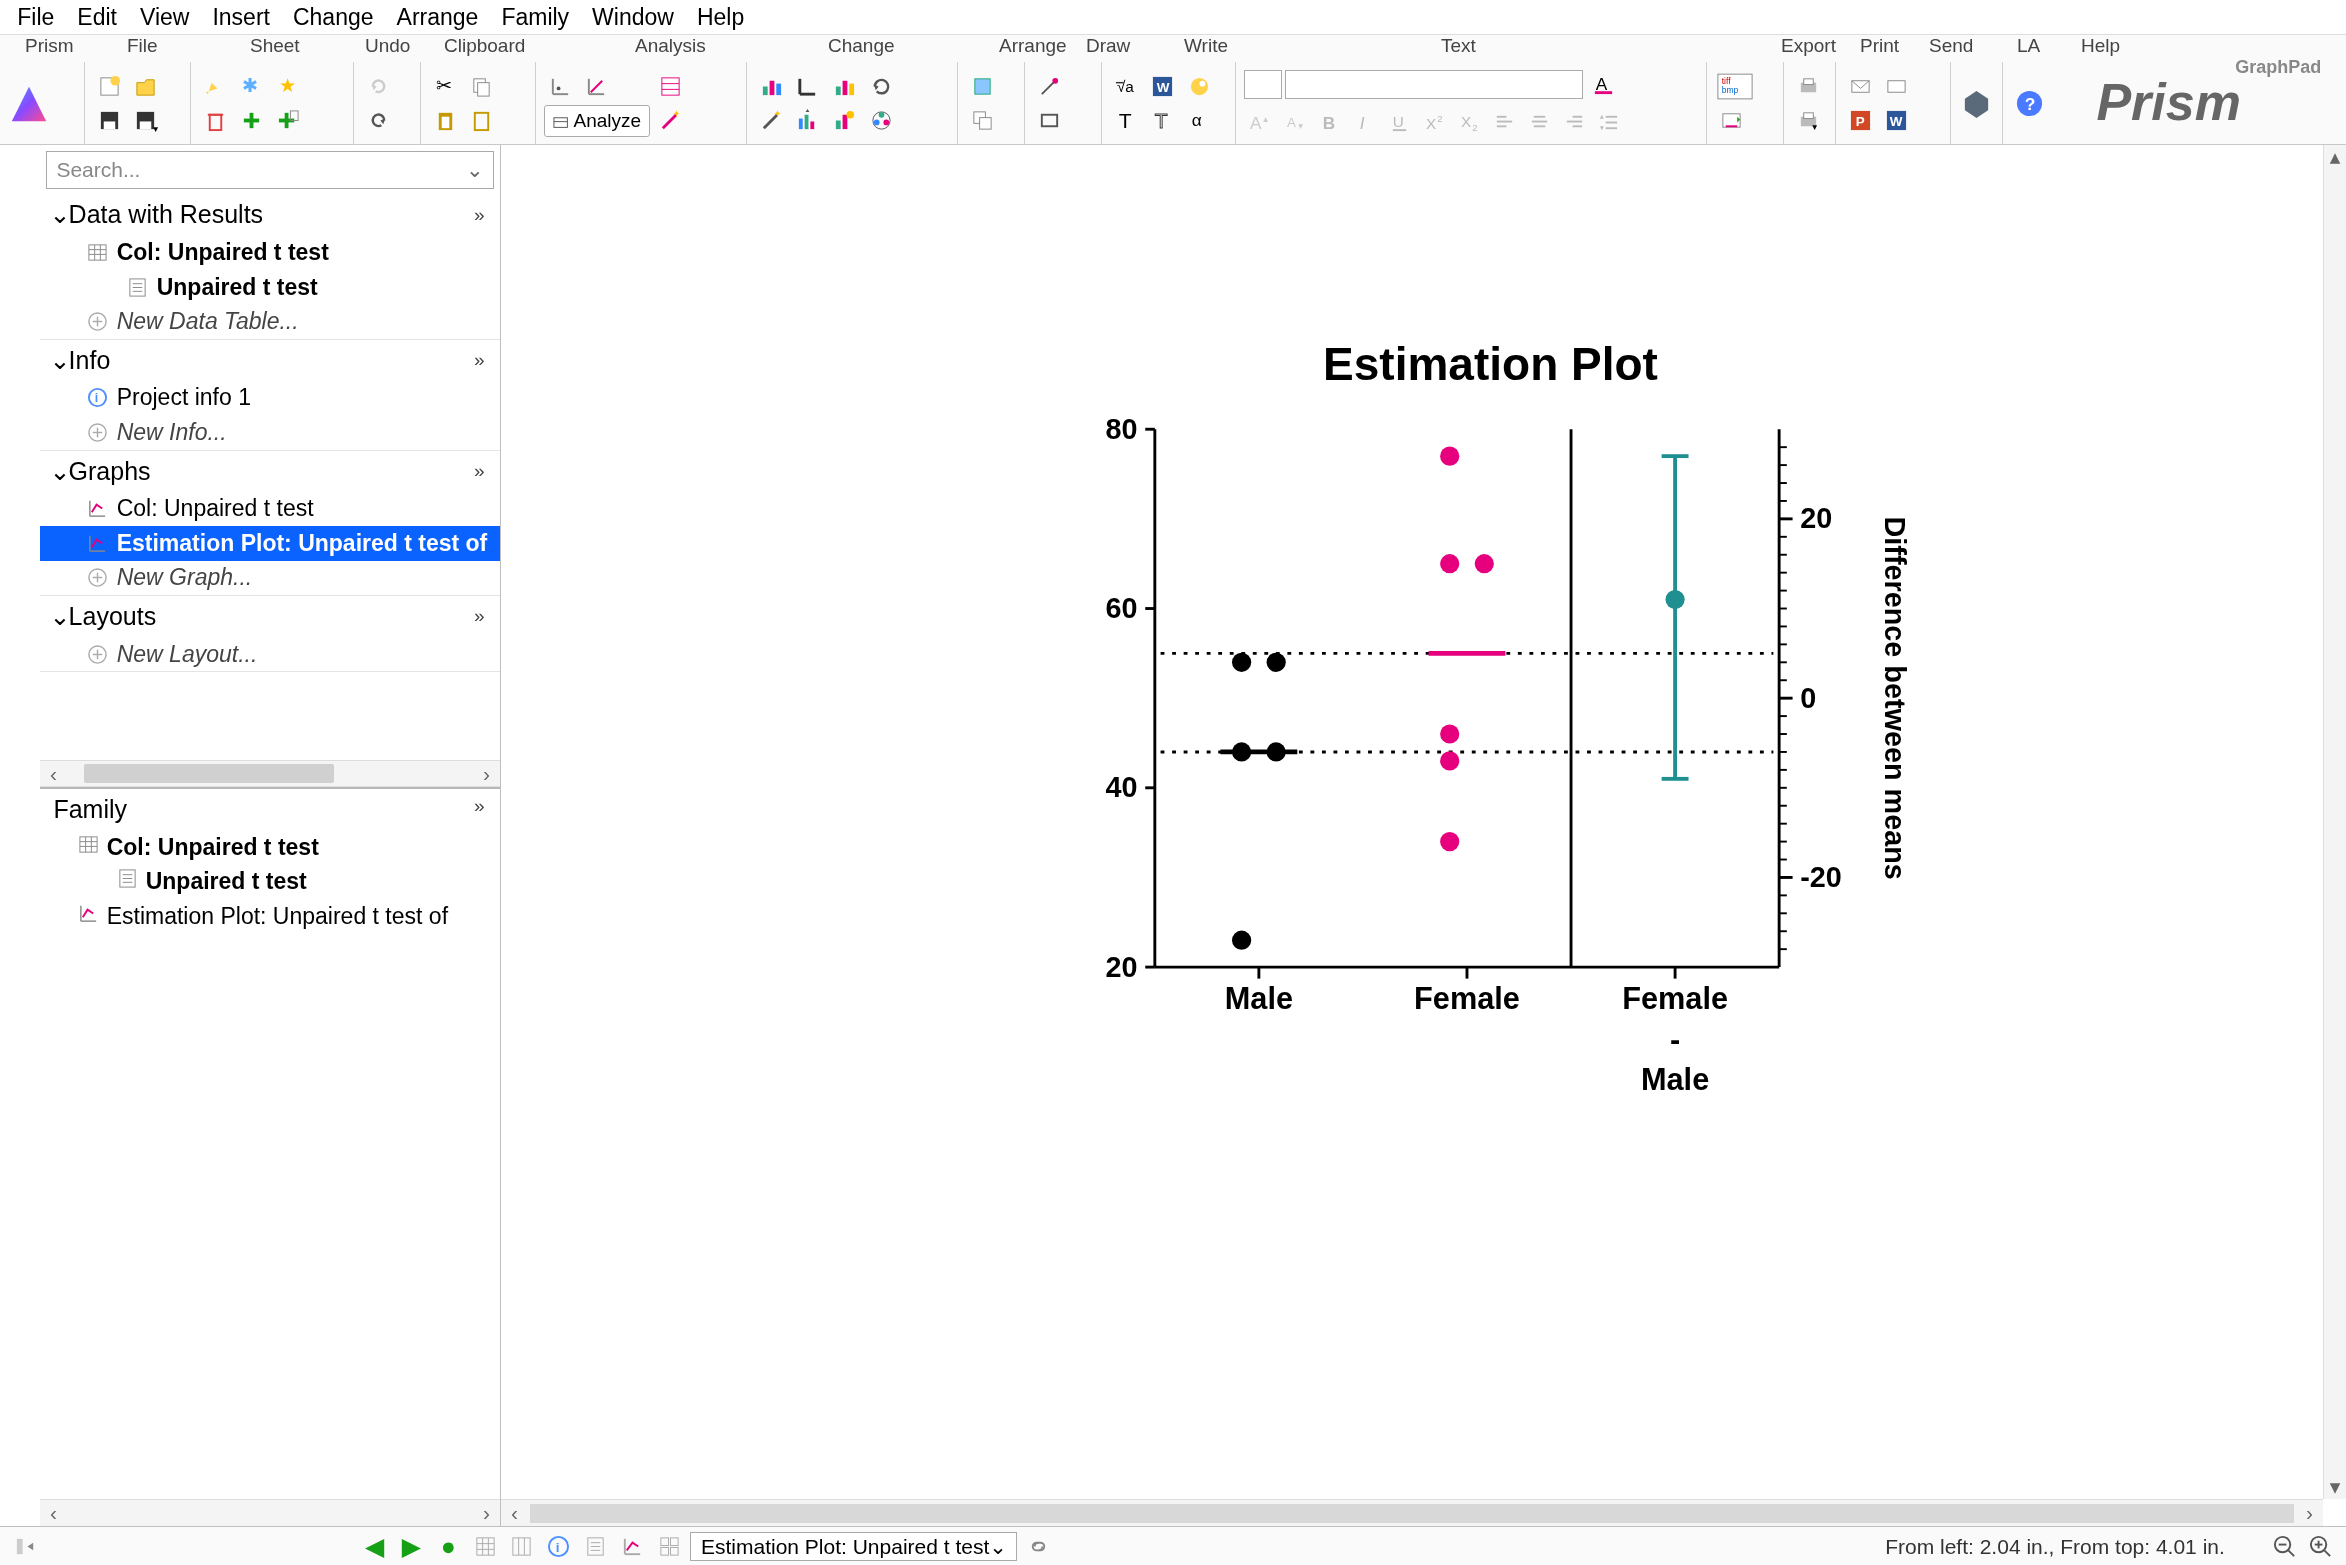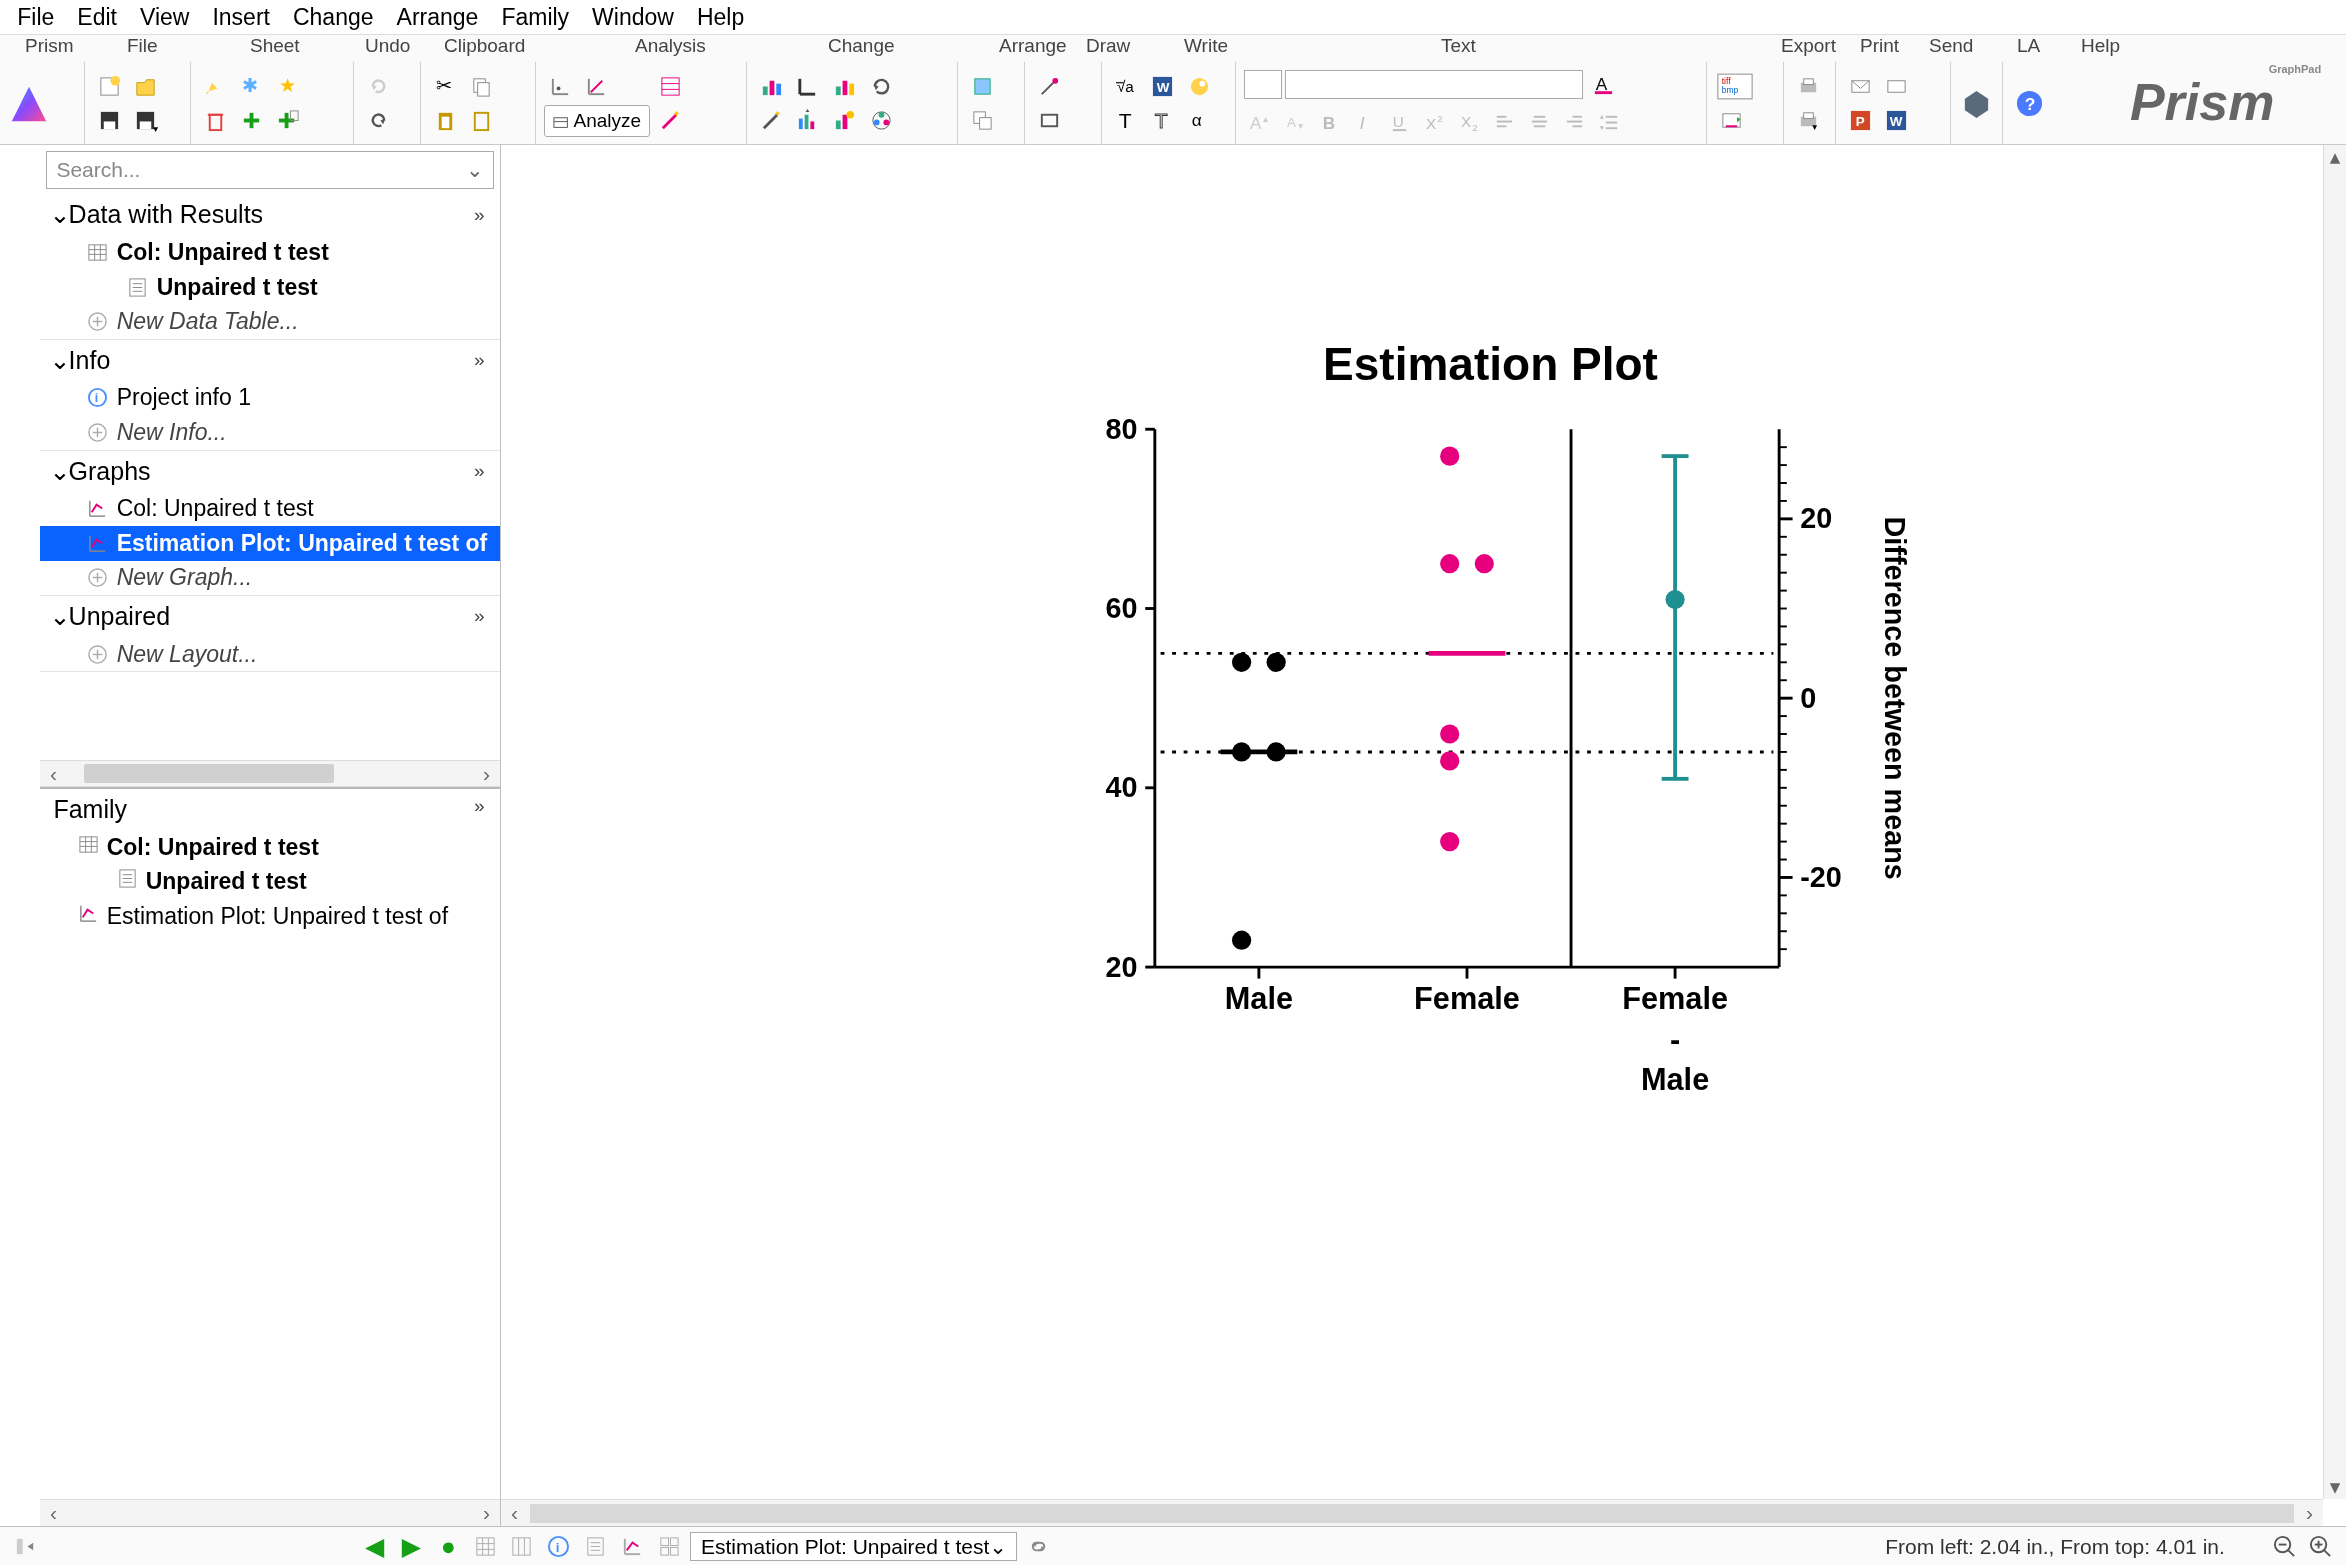--- a/index.html
+++ b/index.html
@@ -13,21 +13,21 @@
 .ribbon { height: 110px; border-bottom: 1px solid #c8c8c8; background: #fafafa; position: relative; }
 .ribbon-labels { display: flex; height: 27px; font-size: 19px; color: #444; }
 .ribbon-labels span { text-align: center; position: absolute; top: 0; }
 .ribbon-groups { display: flex; height: 83px; align-items: center; }
 .ribbon-group { height: 83px; border-right: 1px solid #d0d0d0; display: flex; align-items: center; padding: 0 7.7px; gap: 3.8px; }
 .big-btn { width: 42px; height: 42px; display: flex; align-items: center; justify-content: center; border-radius: 2.9px; }
 .stack { display: flex; flex-direction: column; gap: 1.9px; }
 .small-btn { width: 33px; height: 33px; display: flex; align-items: center; justify-content: center; border-radius: 2.9px; }
 .analyze-btn { display: flex; align-items: center; gap: 3.8px; border: 1px solid #aaa; padding: 3.8px 7.7px; border-radius: 2.9px; font-size: 19px; background: #fff; }
 .prism-logo { position: absolute; right: 19px; top: 37px; font-size: 52px; font-weight: 700; color: #666; font-style: italic; font-family: Arial, sans-serif; }
-.prism-logo sup { font-size: 11px; font-style: normal; color: #888; position: relative; top: -29px; left: -5.8px; }
+.prism-logo sup { font-size: 18px; font-style: normal; color: #888; position: relative; top: -29px; left: -5.8px; }
 .font-combo { width: 38px; height: 29px; border: 1px solid #aaa; background: #fff; display: inline-block; }
 .font-size-combo { width: 298px; height: 29px; border: 1px solid #aaa; background: #fff; display: inline-block; }
 
 
 .main { display: flex; height: calc(100% - 35px - 110px - 40px); padding-left: 40px; }
 .sidebar { width: 461px; border-right: 1px solid #c0c0c0; display: flex; flex-direction: column; }
 .search-box { margin: 5.8px; height: 38px; border: 1px solid #aaa; display: flex; align-items: center; padding: 0 9.6px; color: #888; font-size: 21px; position: relative; }
 .search-box::after { content: "⌄"; position: absolute; right: 9.6px; color: #666; }
 
 .nav { flex: 1; overflow: auto; font-size: 23px; }
@@ -724,21 +724,21 @@
                 <line x1="11" y1="6" x2="11" y2="16" stroke="#aaa" stroke-width="1.5"></line>
                 <line x1="6" y1="11" x2="16" y2="11" stroke="#aaa" stroke-width="1.5"></line>
               </svg>
             </span>
             <span>New Graph...</span>
           </div>
         </div>
         <div class="nav-section">
           <div class="nav-header">
     <span class="caret">⌄</span>
-    <span>Unpaired</span>
+    <span>Layouts</span>
     <span class="expand-right">»</span>
           </div>
           <div class="nav-item nav-new">
             <span class="icon">
               <svg width="21" height="21" viewBox="0 0 22 22">
                 <circle cx="11" cy="11" r="9" fill="none" stroke="#aaa" stroke-width="1.5"></circle>
                 <line x1="11" y1="6" x2="11" y2="16" stroke="#aaa" stroke-width="1.5"></line>
                 <line x1="6" y1="11" x2="16" y2="11" stroke="#aaa" stroke-width="1.5"></line>
               </svg>
             </span>

